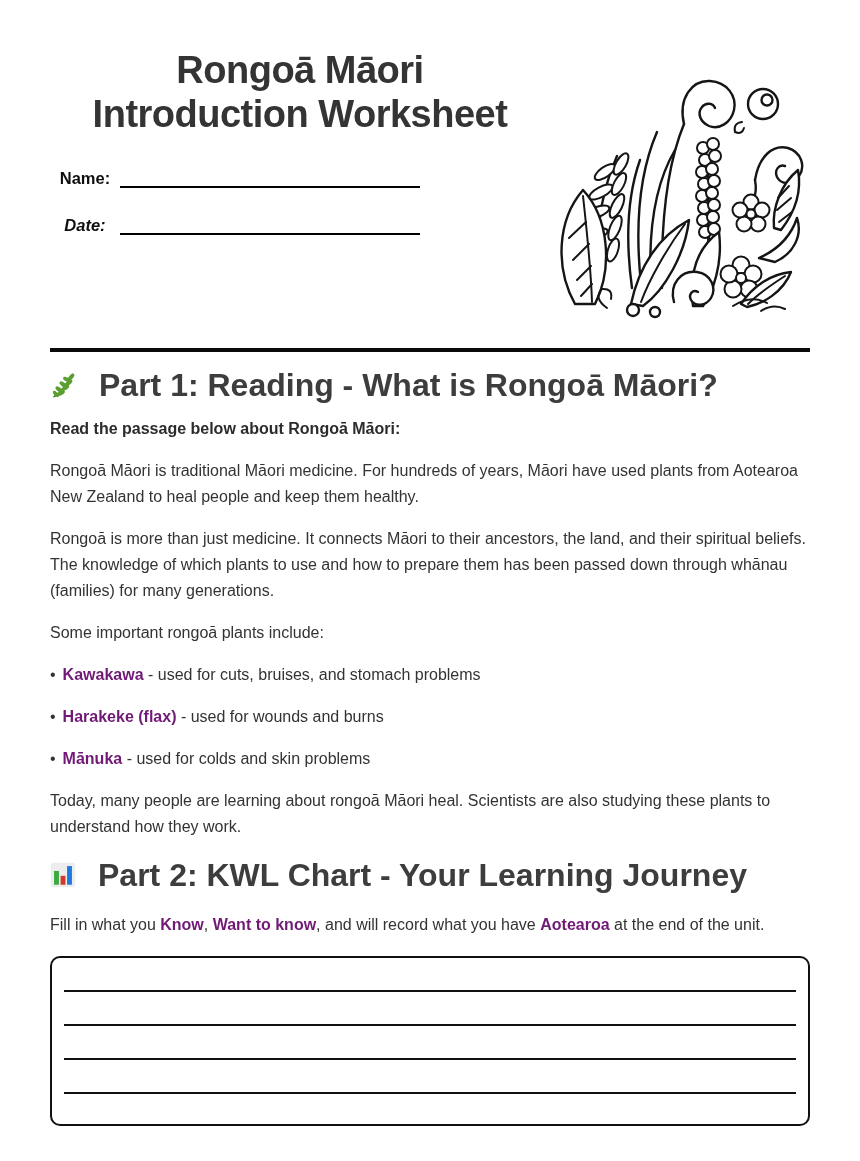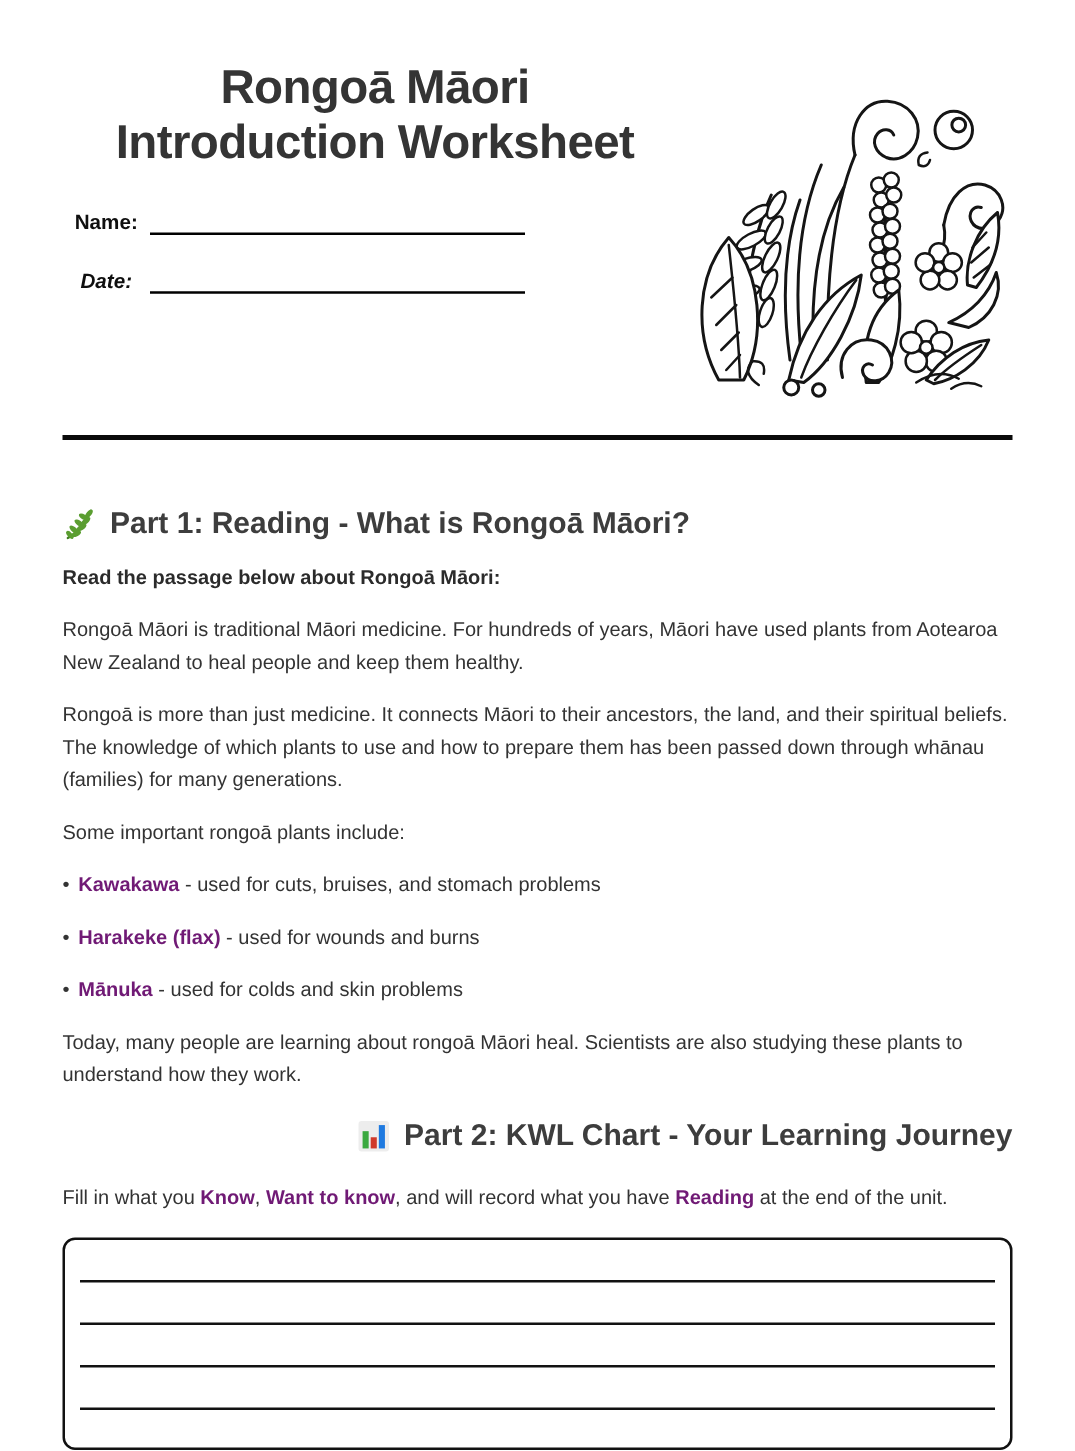--- a/index.html
+++ b/index.html
@@ -19,25 +19,25 @@
 
   .field-row { display: flex; align-items: flex-end; height: 28px; text-align: center; }
   .field-row.name { margin-top: 24px; }
   .field-row.date { margin-top: 19px; font-style: italic; }
   .field-label { font-weight: 700; font-size: 16.5px; color: #0f0f0f; width: 70px; }
   .field-line { width: 300px; height: 26px; border-bottom: 2.5px solid #000; }
 
   .divider { border: none; height: 4px; background: #0a0a0a; margin: 113px 0 0 0; }
 
   h2.section-heading {
-    display: flex; align-items: center; gap: 11px;
-    font-size: 24px; line-height: 30px; font-weight: 700; color: #3d3d3d;
-    margin: 52px 0 0 0;
-  }
-  h2.section-heading.part2 { margin-top: 20px; justify-content: flex-end; }
+    display: flex; align-items: center; gap: 22px;
+    font-size: 32px; line-height: 30px; font-weight: 700; color: #3d3d3d;
+    margin: 18px 0 0 0;
+  }
+  h2.section-heading.part2 { margin-top: 20px; }
   .h-icon { flex: 0 0 auto; display: inline-flex; }
 
   p { font-size: 16px; line-height: 26px; margin: 16px 0 0 0; color: #333; }
   p.bold-para { font-weight: 700; color: #2b2b2b; }
   p.read-prompt { }
   p.fill-in { margin-top: 22px; }
   .b { font-weight: 700; color: #701a75; text-align: center; }
   p.bullet .marker { margin-right: 7px; }
 
   .write-box {
@@ -113,21 +113,21 @@
         <rect x="1" y="1" width="30" height="30" rx="3" fill="#ededed"></rect>
         <rect x="5" y="11" width="6" height="17" fill="#3aa93f"></rect>
         <rect x="13" y="17" width="6" height="11" fill="#d03a2b"></rect>
         <rect x="21" y="5" width="6" height="23" fill="#1f7ae0"></rect>
       </svg>
     </span>
     <span>Part 2: KWL Chart - Your Learning Journey</span>
   </h2>
 
   <p class="fill-in">
-    <span>Fill in what you </span><span class="b">Know</span><span>, </span><span class="b">Want to know</span><span>, and will record what you have </span><span class="b">Reading</span><span> at the end of the unit.</span>
+    <span>Fill in what you </span><span class="b">Know</span><span>, </span><span class="b">Want to know</span><span>, and will record what you have </span><span class="b">Aotearoa</span><span> at the end of the unit.</span>
   </p>
 
 
   <div class="write-box">
     <div class="write-line"></div>
     <div class="write-line"></div>
     <div class="write-line"></div>
     <div class="write-line"></div>
   </div>
 

